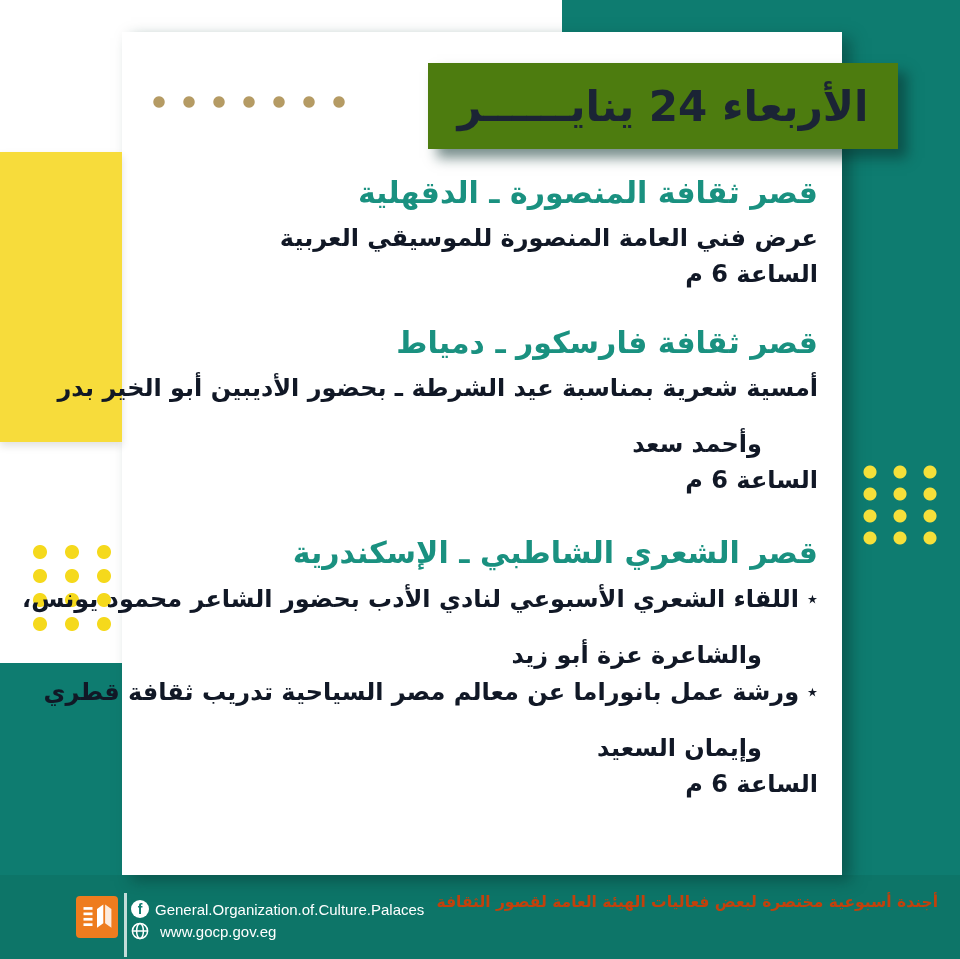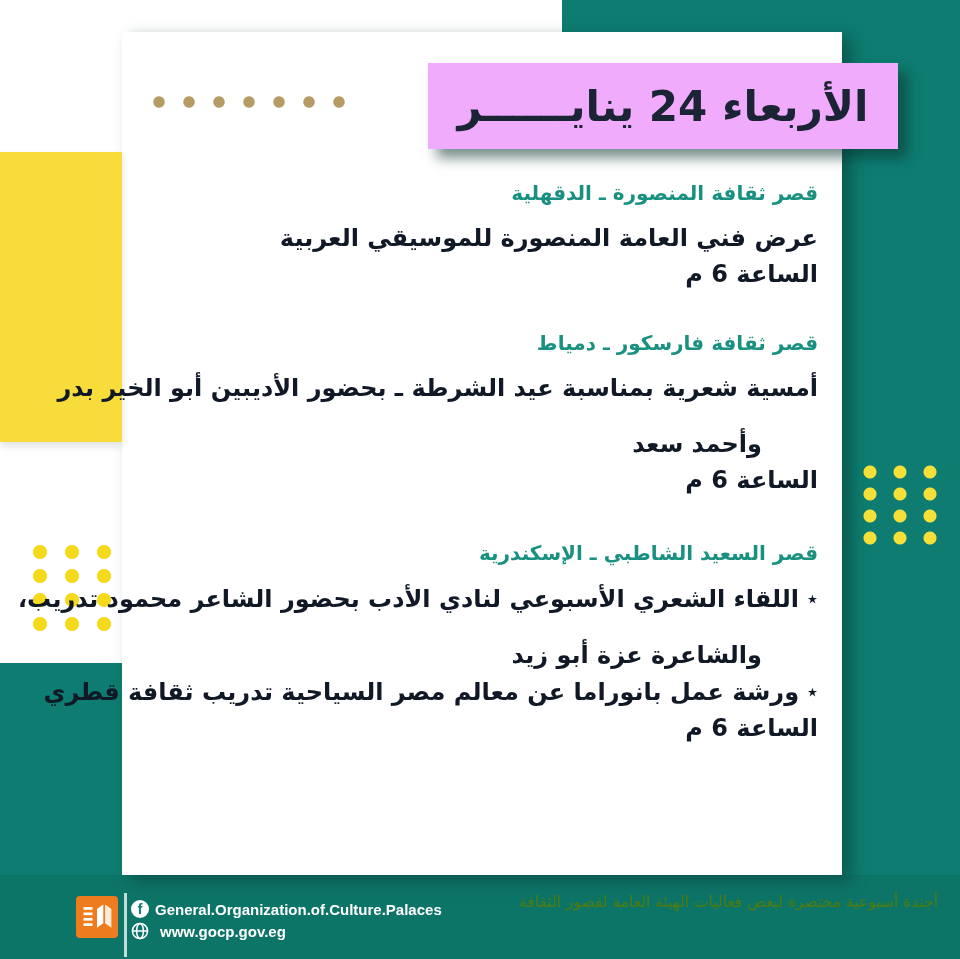--- a/index.html
+++ b/index.html
@@ -6,53 +6,53 @@
   .stage{position:relative;width:960px;height:959px;background:#ffffff;overflow:hidden;
          font-family:"DejaVu Sans",sans-serif;}
   
   .teal-right{position:absolute;left:562px;top:0;width:398px;height:959px;background:#0E7C70;}
   .teal-bottom{position:absolute;left:0;top:875px;width:960px;height:84px;background:#0D7568;}
   .teal-square{position:absolute;left:0;top:663px;width:122px;height:212px;background:#0E7C70;}
   .card{position:absolute;left:122px;top:32px;width:720px;height:843px;background:#ffffff;
         box-shadow:9px 6px 14px rgba(8,55,50,.5);}
   .yellow-block{position:absolute;left:0;top:152px;width:122px;height:290px;background:#F7DC3B;
         box-shadow:0 4px 8px rgba(0,0,0,.12);}
-  .banner{position:absolute;left:428px;top:63px;width:470px;height:86px;background:#f0abfc;
+  .banner{position:absolute;left:428px;top:63px;width:470px;height:86px;background:#4d7c0f;
         box-shadow:9px 9px 12px rgba(10,50,46,.55);
         display:flex;align-items:center;justify-content:center;direction:rtl;
         color:#1B2435;font-weight:bold;font-size:42px;}
   
   .tan-dots{position:absolute;left:144px;top:96px;width:210px;height:12px;
         background-image:radial-gradient(circle,#B59B64 5.2px,transparent 6.2px);
         background-size:30px 12px;}
   .ygrid-left{position:absolute;left:24px;top:540px;width:96px;height:96px;
         background-image:radial-gradient(circle,#F5D91C 6.5px,transparent 7.5px);
         background-size:32px 24px;}
   .ygrid-right{position:absolute;left:855px;top:461px;width:90px;height:88px;
         background-image:radial-gradient(circle,#F5E03A 6px,transparent 7px);
         background-size:30px 22px;}
   
   .content{position:absolute;top:172px;right:142px;left:150px;direction:rtl;text-align:right;
         color:#111826;font-weight:bold;}
   .section{margin-bottom:30px;}
   .section.s2{margin-bottom:34px;}
-  .venue{color:#1A9180;font-size:20px;line-height:42px;margin-bottom:6px;white-space:nowrap;}
+  .venue{color:#1A9180;font-size:30px;line-height:42px;margin-bottom:6px;white-space:nowrap;}
   .bodyline{font-size:24px;line-height:36px;white-space:nowrap;}
   .cont{padding-right:56px;margin-top:20px;}
   .marker{display:inline-block;margin-left:8px;font-size:20px;vertical-align:2px;}
   
   .logo{position:absolute;left:76px;top:896px;width:42px;height:42px;background:#EE7C1E;
         border-radius:4px;display:flex;align-items:center;justify-content:center;}
   .divider{position:absolute;left:124px;top:893px;width:3px;height:64px;background:rgba(255,255,255,.75);}
-  .fleft{position:absolute;color:#ffffff;font-family:"Liberation Sans",sans-serif;font-size:15px;font-weight:bold;}
+  .fleft{position:absolute;color:#ffffff;font-family:"Liberation Sans",sans-serif;font-size:15px;}
   .icon-circ{position:absolute;width:18px;height:18px;border-radius:50%;background:#ffffff;
         color:#0E7C70;font-weight:bold;font-size:14px;line-height:18px;text-align:center;
         font-family:"Liberation Sans",sans-serif;}
   .agenda{position:absolute;right:22px;top:889px;direction:rtl;text-align:right;
-        color:#4d7c0f;font-size:15.5px;font-weight:normal;line-height:26px;white-space:nowrap;}
+        color:#c2410c;font-size:15.5px;font-weight:bold;line-height:26px;white-space:nowrap;}
 </style>
 </head>
 <body>
 
 <div class="stage">
 
   <div class="teal-right"></div>
   <div class="teal-bottom"></div>
   <div class="teal-square"></div>
   <div class="card"></div>
@@ -75,24 +75,25 @@
     </div>
 
     <div class="section s2">
       <div class="venue">قصر ثقافة فارسكور ـ دمياط</div>
       <div class="bodyline">أمسية شعرية بمناسبة عيد الشرطة ـ بحضور الأديبين أبو الخير بدر</div>
       <div class="bodyline cont">وأحمد سعد</div>
       <div class="bodyline">الساعة 6 م</div>
     </div>
 
     <div class="section">
-      <div class="venue">قصر السعيد الشاطبي ـ الإسكندرية</div>
-      <div class="bodyline"><span class="marker">٭</span><span>اللقاء الشعري الأسبوعي لنادي الأدب بحضور الشاعر محمود تدريب،</span></div>
+      <div class="venue">قصر الشعري الشاطبي ـ الإسكندرية</div>
+      <div class="bodyline"><span class="marker">٭</span><span>اللقاء الشعري الأسبوعي لنادي الأدب بحضور الشاعر محمود يونس،</span></div>
       <div class="bodyline cont">والشاعرة عزة أبو زيد</div>
       <div class="bodyline"><span class="marker">٭</span><span>ورشة عمل بانوراما عن معالم مصر السياحية تدريب ثقافة قطري</span></div>
+      <div class="bodyline cont">وإيمان السعيد</div>
       <div class="bodyline">الساعة 6 م</div>
     </div>
 
   </div>
 
   <div class="logo">
     <svg width="36" height="36" viewBox="0 0 40 40">
       <g fill="#ffffff">
         <rect x="5" y="9" width="10" height="3"></rect>
         <rect x="5" y="15" width="10" height="3"></rect>

